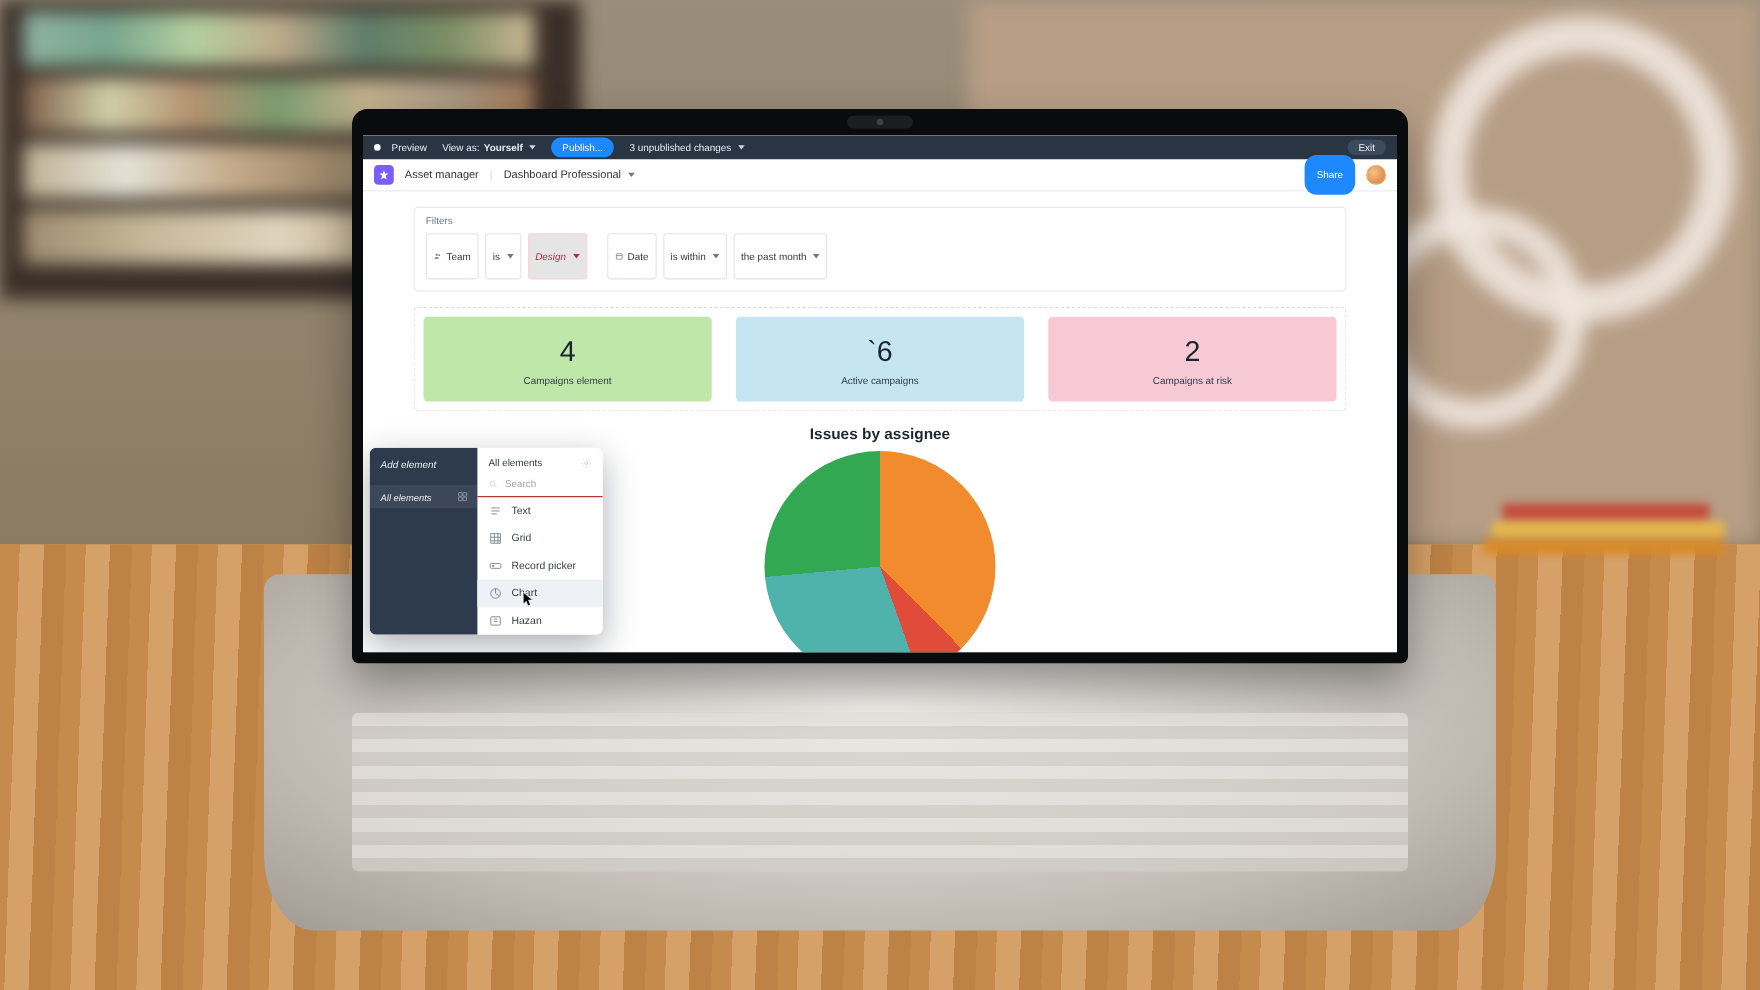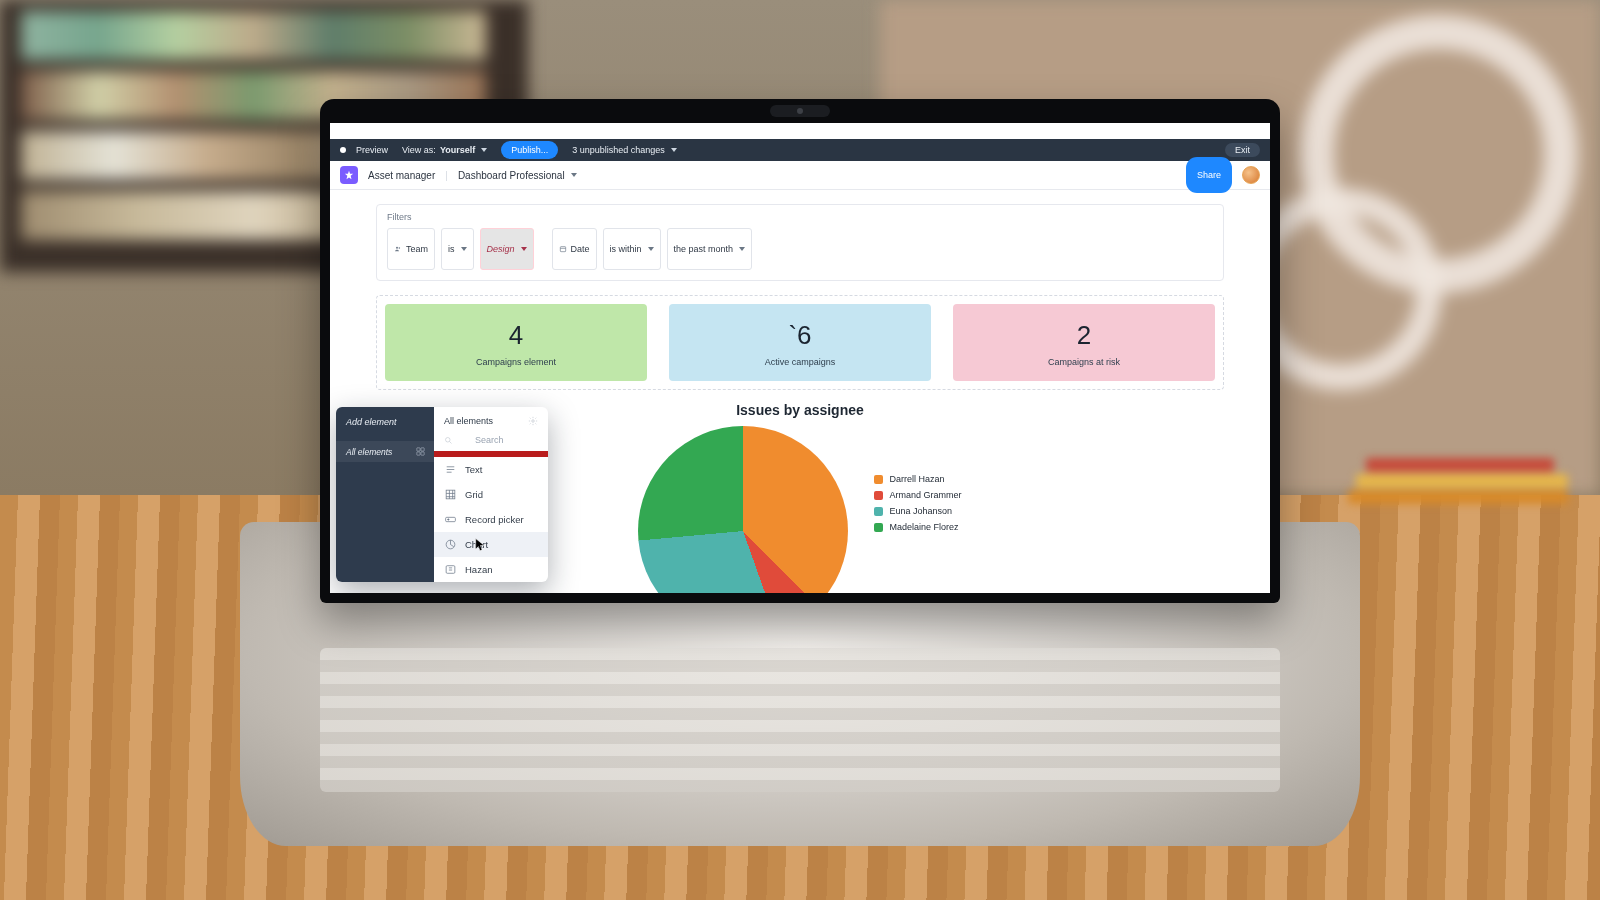--- a/index.html
+++ b/index.html
@@ -23,21 +23,21 @@
   .camera{position:absolute;left:50%;top:6px;width:60px;height:12px;transform:translateX(-50%);background:#1b1d21;border-radius:8px;}
   .camera:before{content:"";position:absolute;left:50%;top:50%;width:6px;height:6px;background:#3d4046;border-radius:50%;transform:translate(-50%,-50%);}
   .screen{position:absolute;left:10px;right:10px;top:24px;bottom:10px;background:#fff;overflow:hidden;}
   .books{position:absolute;right:2%;bottom:44%;width:220px;height:60px;filter:blur(4px);}
   .books div{position:absolute;left:0;right:0;height:14px;border-radius:3px;}
   .books .b1{bottom:0;background:#d78a2a;}
   .books .b2{bottom:16px;background:#e6b64a;left:8px;}
   .books .b3{bottom:32px;background:#c64a3a;left:18px;right:14px;}
 
   
-  .topbar{display:flex;align-items:center;height:22px;background:#2a3543;color:#e8edf3;font-size:9px;padding:0 10px;gap:14px;margin-top:16px;}
+  .topbar{display:flex;align-items:center;height:22px;background:#2a3543;color:#e8edf3;font-size:9px;padding:0 10px;gap:14px;}
   .dot{width:6px;height:6px;border-radius:50%;background:#fff;display:inline-block;margin-right:6px;}
   .tb-item{display:flex;align-items:center;gap:4px;}
   .caret{width:0;height:0;border-left:3px solid transparent;border-right:3px solid transparent;border-top:4px solid #cdd6e0;display:inline-block;margin-left:2px;}
   .caret.dark{border-top-color:#6b7785;}
   .pill{background:#1e88ff;border-radius:10px;padding:2px 10px;line-height:14px;color:#fff;}
   .exit{margin-left:auto;background:#3c4a5c;border-radius:9px;padding:2px 10px;}
 
   .subbar{display:flex;align-items:center;height:28px;background:#fff;border-bottom:1px solid #e7e9ee;font-size:10px;color:#2c3440;padding:0 10px;gap:10px;}
   .appicon{width:18px;height:18px;border-radius:4px;background:#7a5cff;display:flex;align-items:center;justify-content:center;}
   .appicon svg{width:10px;height:10px;fill:#fff;}
@@ -69,21 +69,21 @@
 
   
   .popover{position:absolute;left:6px;top:284px;width:212px;background:#fff;border-radius:6px;box-shadow:0 10px 30px rgba(20,28,40,.35);display:flex;font-size:10px;overflow:hidden;}
   .pop-l{width:88px;background:#2e3b4d;color:#e8edf3;padding:10px 0 10px 10px;font-style:italic;}
   .pop-l-title{font-size:9px;margin-bottom:14px;}
   .pop-l-item{display:flex;align-items:center;justify-content:space-between;font-size:8.5px;background:rgba(255,255,255,.07);margin-left:-10px;padding:5px 8px 5px 10px;}
   .pop-l-item svg{width:11px;height:11px;stroke:#cfd8e4;fill:none;}
   .pop-r{flex:1;display:flex;flex-direction:column;}
   .pop-r-head{display:flex;align-items:center;justify-content:space-between;padding:9px 10px 5px;font-size:9px;color:#2e3a48;}
   .pop-r-head .cog{width:10px;height:10px;stroke:#9aa3b0;fill:none;}
-  .pop-search{display:flex;align-items:center;gap:22px;padding:4px 10px 6px;border-bottom:6px solid #b91c1c;color:#9aa4b2;font-size:9px;}
+  .pop-search{display:flex;align-items:center;gap:6px;padding:4px 10px 6px;border-bottom:1px solid #b91c1c;color:#9aa4b2;font-size:9px;}
   .pop-search svg{width:9px;height:9px;stroke:#9aa4b2;fill:none;}
   .opt{display:flex;align-items:center;gap:8px;padding:6px 10px;color:#333d49;font-size:9.5px;}
   .opt svg{width:13px;height:13px;stroke:#6e7a89;fill:none;stroke-width:1.4;}
   .opt.hover{background:#eef1f6;}
   .cursor{position:absolute;left:145px;top:415px;width:11px;height:15px;}
   .cursor svg{width:100%;height:100%;}
 </style>
 </head>
 <body>
 
@@ -197,38 +197,20 @@
           </div>
           <div class="card pink">
             <div class="num">2</div>
             <div class="lbl">Campaigns at risk</div>
           </div>
         </div>
 
         <div class="chart-title">Issues by assignee</div>
         <div class="chart-wrap">
           <div class="pie" id="pie" style="background: conic-gradient(rgb(240, 140, 46) 20deg, rgb(240, 140, 46) 135.2deg, rgb(224, 75, 58) 135.2deg, rgb(224, 75, 58) 160.4deg, rgb(79, 179, 172) 160.4deg, rgb(79, 179, 172) 264.8deg, rgb(51, 168, 82) 264.8deg, rgb(51, 168, 82) 380deg);"></div>
-          <div class="legend">
-            <div>
-                <span class="swatch" id="swA" style="background: rgb(240, 140, 46);"></span>
-                <span>Darrell Hazan</span>
-              </div>
-            <div>
-                <span class="swatch" id="swB" style="background: rgb(224, 75, 58);"></span>
-                <span>Armand Grammer</span>
-              </div>
-            <div>
-                <span class="swatch" id="swC" style="background: rgb(79, 179, 172);"></span>
-                <span>Euna Johanson</span>
-              </div>
-            <div>
-                <span class="swatch" id="swD" style="background: rgb(51, 168, 82);"></span>
-                <span>Madelaine Florez</span>
-              </div>
-          </div>
         </div>
       </div>
 
       <div class="popover">
         <div class="pop-l">
           <div class="pop-l-title">Add element</div>
           <div class="pop-l-item">
             <span>All elements</span>
             <svg viewBox="0 0 24 24">
                 <rect x="4" y="4" width="7" height="7" rx="1"></rect>

